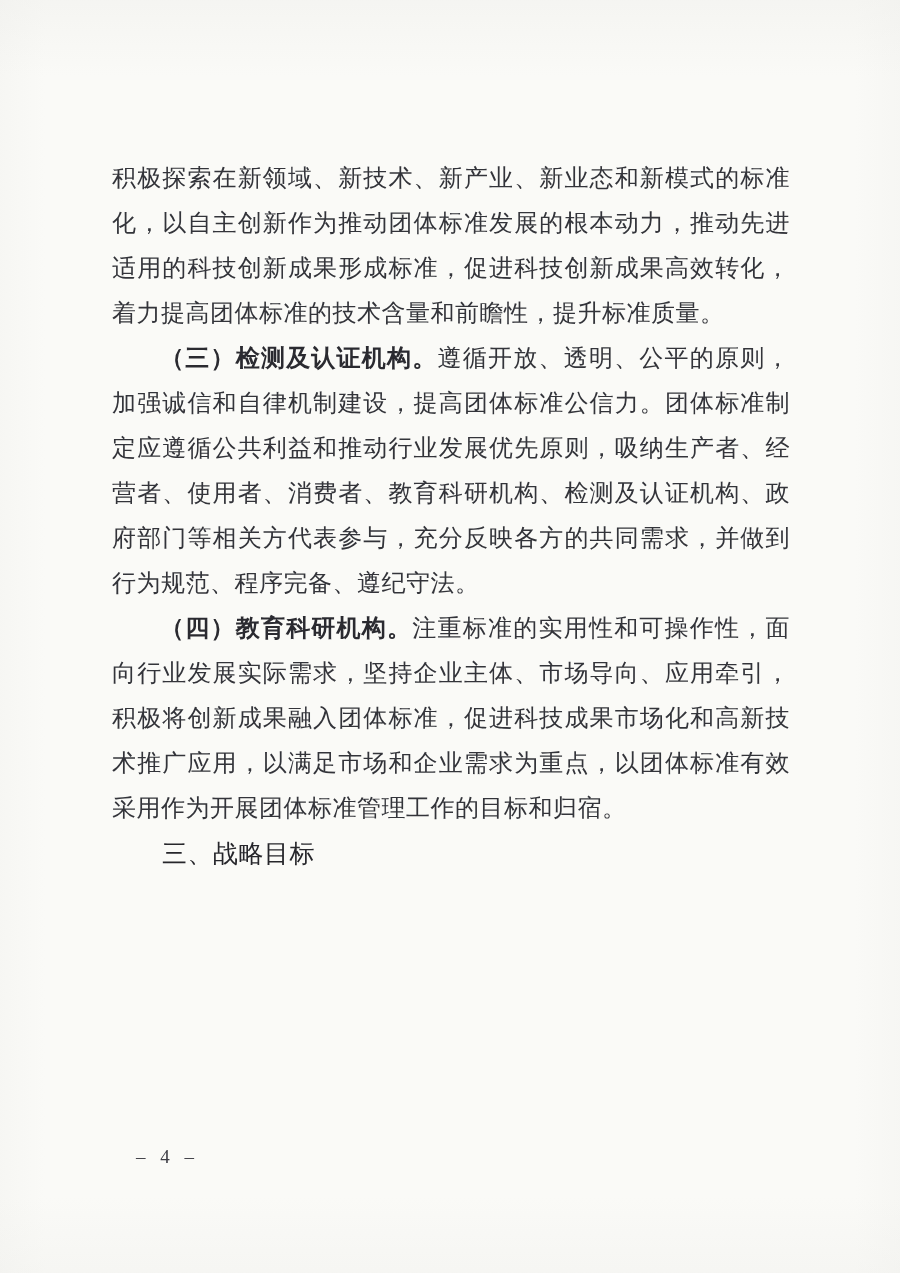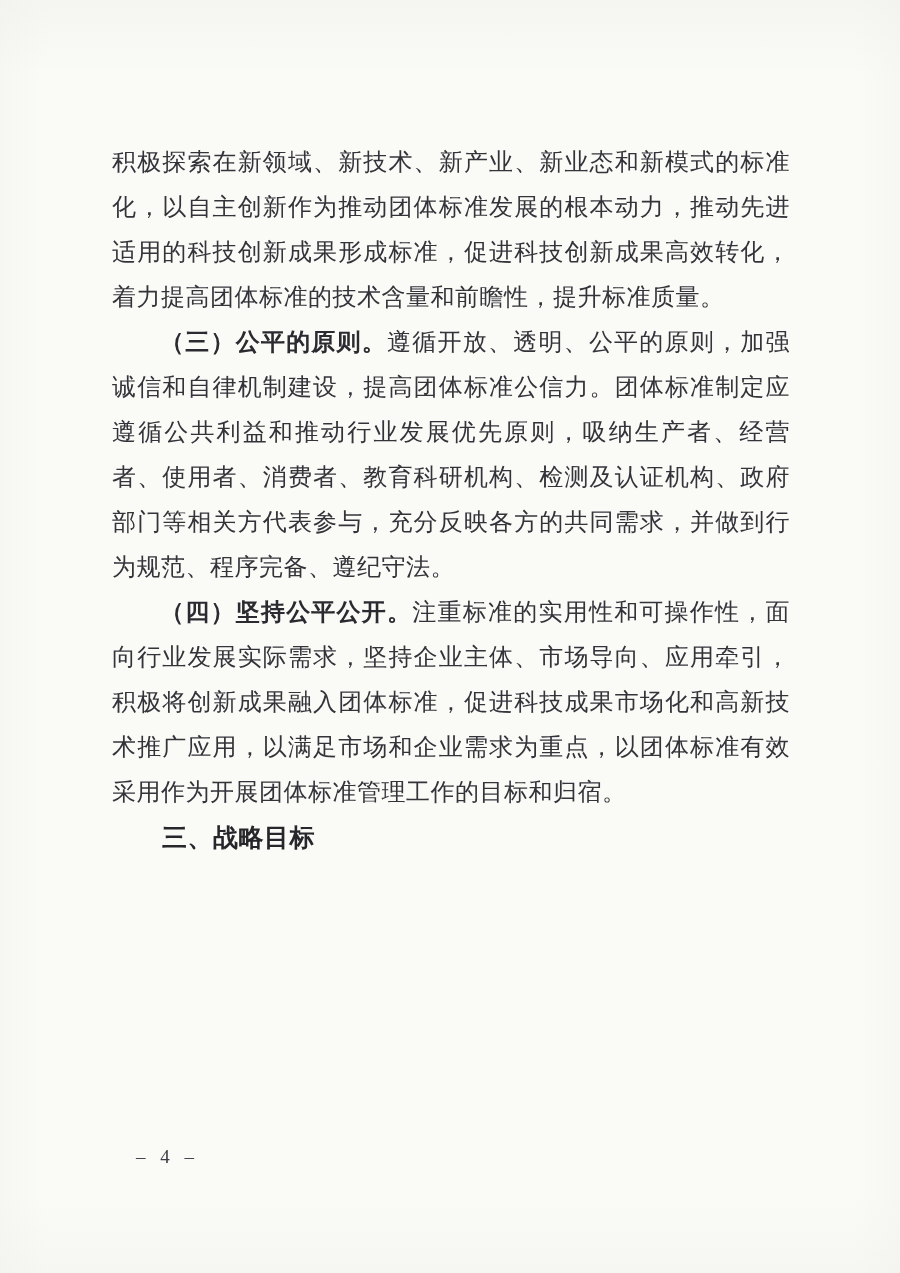--- a/index.html
+++ b/index.html
@@ -19,42 +19,42 @@
   .page {
     position: absolute;
     inset: 0;
     background:
       linear-gradient(180deg, rgba(235,235,232,0.35) 0%, rgba(250,250,247,0) 6%, rgba(250,250,247,0) 94%, rgba(238,238,235,0.35) 100%),
       linear-gradient(90deg, rgba(238,238,235,0.3) 0%, rgba(250,250,247,0) 5%, rgba(250,250,247,0) 95%, rgba(238,238,235,0.3) 100%);
   }
   .text-block {
     position: absolute;
     left: 112px;
-    top: 140px;
+    top: 156px;
     width: 678px;
     font-size: 24px;
     line-height: 45px;
     text-align: justify;
     text-justify: inter-character;
     letter-spacing: 0.5px;
   }
   .text-block p {
     margin: 0;
   }
   .para-indent {
     text-indent: 2em;
   }
   .lead {
     font-weight: bold;
     color: #2a2a30;
   }
   .section-heading {
     margin: 0;
     font-family: "Liberation Sans", "DejaVu Sans", sans-serif;
-    font-weight: bold;
+    font-weight: normal;
     font-size: 25px;
     line-height: 45px;
     text-indent: 2em;
     color: #26262b;
     text-align: left;
   }
   .page-number {
     position: absolute;
     left: 136px;
     top: 1146px;
@@ -64,23 +64,23 @@
   }
 </style>
 </head>
 <body>
 
 <div class="page">
   <div class="text-block">
 
     <p><span>积极探索在新领域、新技术、新产业、新业态和新模式的标准化，以自主创新作为推动团体标准发展的根本动力，推动先进适用的科技创新成果形成标准，促进科技创新成果高效转化，着力提高团体标准的技术含量和前瞻性，提升标准质量。</span></p>
 
-    <p class="para-indent"><span class="lead">（三）公平的原则。</span><span>遵循开放、透明、公平的原则，加强诚信和自律机制建设，提高团体标准公信力。团体标准制定应遵循公共利益和推动行业发展优先原则，吸纳生产者、经营者、使用者、消费者、教育科研机构、检测及认证机构、政府部门等相关方代表参与，充分反映各方的共同需求，并做到行为规范、程序完备、遵纪守法。</span></p>
+    <p class="para-indent"><span class="lead">（三）检测及认证机构。</span><span>遵循开放、透明、公平的原则，加强诚信和自律机制建设，提高团体标准公信力。团体标准制定应遵循公共利益和推动行业发展优先原则，吸纳生产者、经营者、使用者、消费者、教育科研机构、检测及认证机构、政府部门等相关方代表参与，充分反映各方的共同需求，并做到行为规范、程序完备、遵纪守法。</span></p>
 
-    <p class="para-indent"><span class="lead">（四）坚持公平公开。</span><span>注重标准的实用性和可操作性，面向行业发展实际需求，坚持企业主体、市场导向、应用牵引，积极将创新成果融入团体标准，促进科技成果市场化和高新技术推广应用，以满足市场和企业需求为重点，以团体标准有效采用作为开展团体标准管理工作的目标和归宿。</span></p>
+    <p class="para-indent"><span class="lead">（四）教育科研机构。</span><span>注重标准的实用性和可操作性，面向行业发展实际需求，坚持企业主体、市场导向、应用牵引，积极将创新成果融入团体标准，促进科技成果市场化和高新技术推广应用，以满足市场和企业需求为重点，以团体标准有效采用作为开展团体标准管理工作的目标和归宿。</span></p>
 
     <h2 class="section-heading">三、战略目标</h2>
 
 
   </div>
 
   <div class="page-number">– 4 –</div>
 </div>
 
 </body></html>

